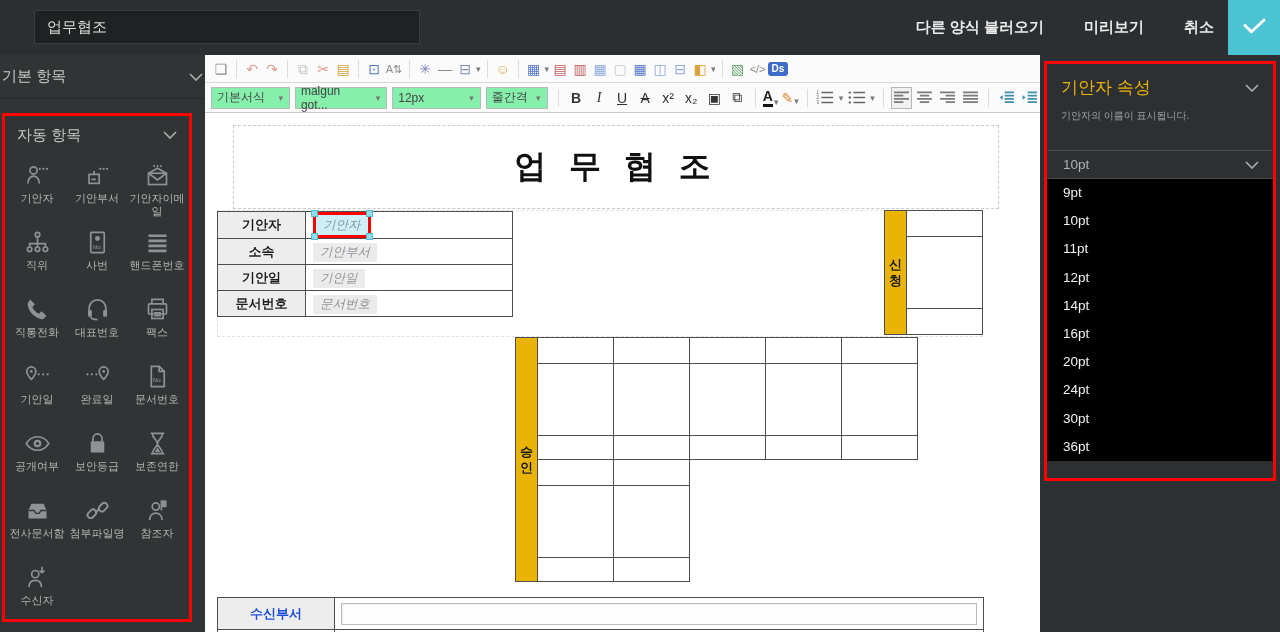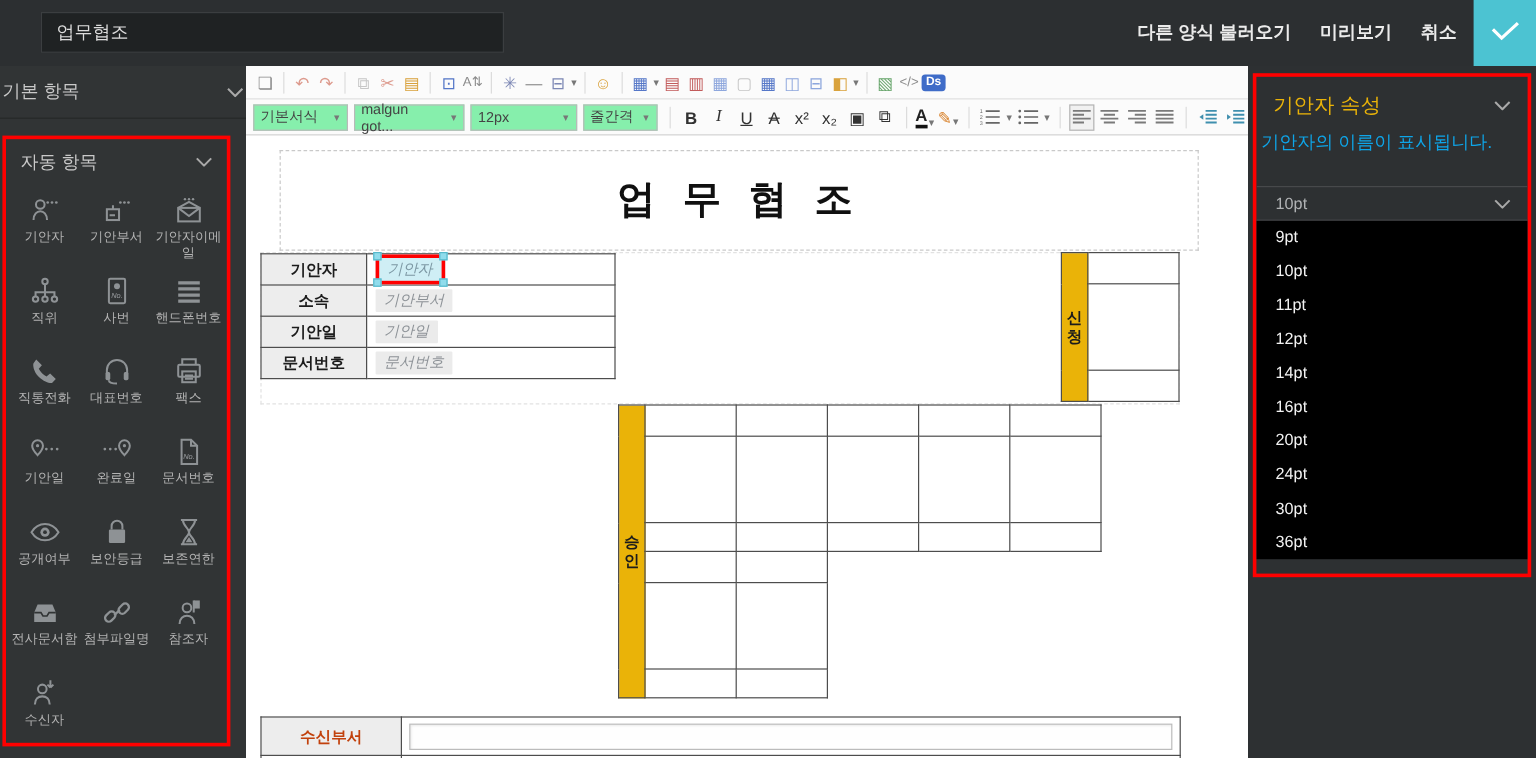--- a/index.html
+++ b/index.html
@@ -4,21 +4,21 @@
 <style>
   *{margin:0;padding:0;box-sizing:border-box}
   body{width:1280px;height:632px;position:relative;overflow:hidden;
        font-family:"Liberation Sans",sans-serif;background:#fff}
 
   
   .topbar{position:absolute;left:0;top:0;width:1280px;height:55px;background:#2c2f31;z-index:5}
   .title-input{position:absolute;left:34px;top:10px;width:386px;height:34px;background:#1f2223;
        border:1px solid #3b3e40;color:#dcdcdc;font-size:15px;padding:0 12px;outline:none;
        font-family:Liberation Mono, monospace}
-  .topbar-actions{position:absolute;right:66px;top:0;height:55px;display:flex;align-items:center;gap:24px}
+  .topbar-actions{position:absolute;right:66px;top:0;height:55px;display:flex;align-items:center;gap:40px}
   .top-btn{color:#ebebeb;font-size:15px;font-weight:600;cursor:pointer;white-space:nowrap}
   .check-btn{position:absolute;right:0;top:0;width:52px;height:55px;background:#4cc3d2;
        display:flex;align-items:center;justify-content:center;cursor:pointer}
 
   
   .sidebar{position:absolute;left:0;top:55px;width:205px;height:577px;background:#313435}
   .sb-header{height:44px;display:flex;align-items:center;justify-content:space-between;
        padding:0 2px;border-bottom:1px solid #262929;color:#c9c9c9;font-size:15px;cursor:pointer}
   .chev{color:#a9a9a9;display:inline-flex;align-items:center}
   .auto-box{position:absolute;left:2px;top:58px;width:190px;height:509px;border:3px solid #ff0000;overflow:hidden}
@@ -67,31 +67,31 @@
   .chip{display:inline-block;font-style:italic;font-size:12.5px;color:#8d9297;background:#ebebeb;
       padding:1px 7px;border-radius:1px;cursor:pointer}
   .sel-outline{display:inline-block;border:3px solid #ff0000;position:relative;background:#cfeef5;vertical-align:middle}
   .sel-outline .chip{background:transparent;color:#7d98a4}
   .hnd{position:absolute;width:7px;height:7px;background:#90dcec;border:1px solid #57b9cc}
   .hnd.tl{left:-5px;top:-5px}.hnd.tr{right:-5px;top:-5px}.hnd.bl{left:-5px;bottom:-5px}.hnd.br{right:-5px;bottom:-5px}
   .vlabel{width:22px;background:#eab308}
   .vtext{width:14px;margin:0 auto;word-break:break-all;line-height:16px;font-size:13px;font-weight:bold;
       color:#1c1c1c;text-align:center}
   .w76{width:76px}.h26{height:26px}.h72{height:72px}.h24{height:24px}
-  .rlabel{width:117px;height:32px;background:#ededed;font-size:13px;font-weight:bold;text-align:center;color:#c2410c}
+  .rlabel{width:117px;height:32px;background:#ededed;font-size:13px;font-weight:bold;text-align:center;color:#1d4ed8}
   .rvalue{width:649px;padding:0 6px !important}
   .inset{height:22px;border:1px solid #bbb;background:#fefefe;box-shadow:inset 1px 1px 2px rgba(0,0,0,.08)}
 
   
   .rightpanel{position:absolute;left:1040px;top:55px;width:240px;height:577px;background:#2d3032}
   .prop-box{position:absolute;left:4px;top:6px;width:232px;height:420px;border:3px solid #ff0000;
       overflow:hidden;background:#2d3032}
   .prop-head{display:flex;align-items:center;justify-content:space-between;margin:12px 14px 0 14px}
   .prop-title{font-size:17px;color:#eab308}
-  .prop-desc{margin:10px 14px 0 4px;font-size:15px;color:#0ea5e9}
+  .prop-desc{margin:10px 14px 0 14px;font-size:10px;color:#a3a3a3}
   .prop-select{margin-top:27px;height:29px;border-top:1px solid #47494b;border-bottom:1px solid #47494b;
       display:flex;align-items:center;justify-content:space-between;padding:0 14px 0 16px;
       color:#b0b2b4;font-size:13.5px;cursor:pointer}
   .prop-options{background:#000;height:282px}
   .prop-option{height:28.2px;line-height:28.2px;padding-left:16px;color:#f2f2f2;font-size:13.5px;cursor:pointer}
 </style>
 </head>
 <body>
 
 <div class="topbar">

